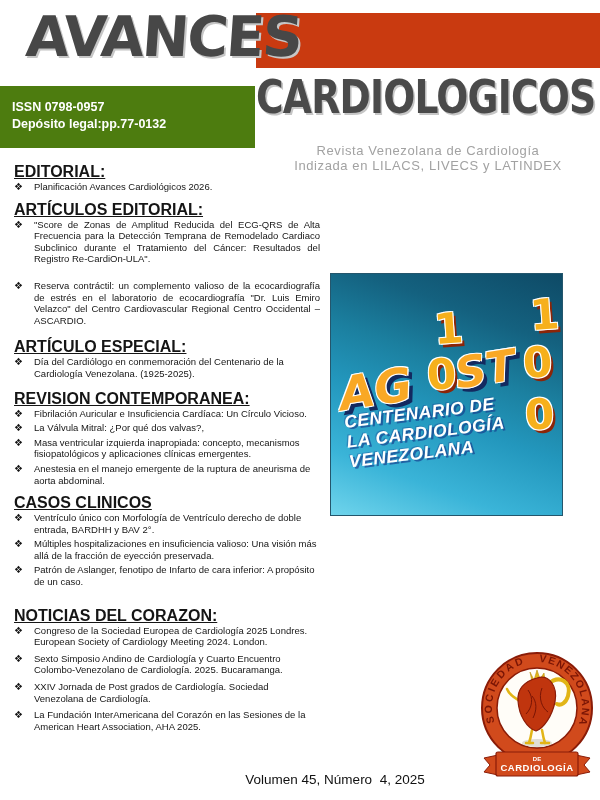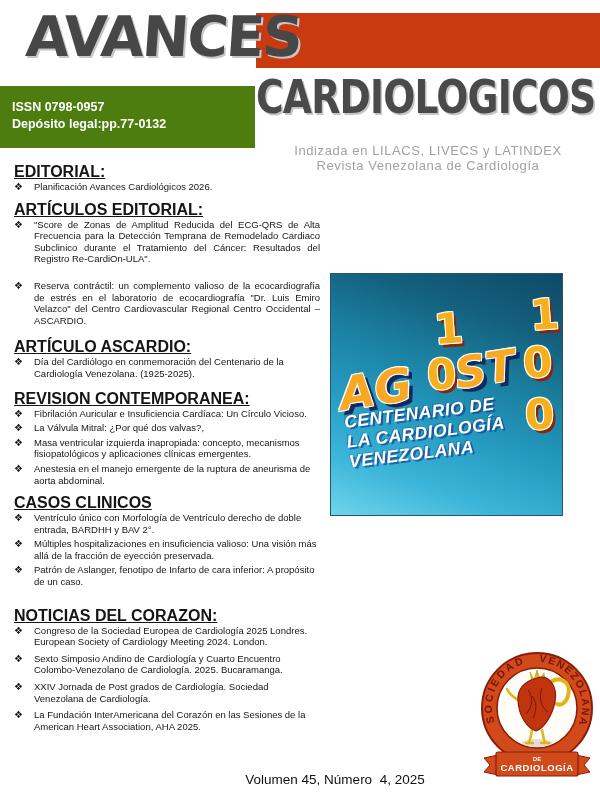--- a/index.html
+++ b/index.html
@@ -65,22 +65,22 @@
   <div class="red-top-block"></div>
   <div class="title-avances">AVANCES</div>
 
   <div class="issn-bar">
     <div>ISSN 0798-0957</div>
     <div>Depósito legal:pp.77-0132</div>
   </div>
   <div class="title-cardiologicos">CARDIOLOGICOS</div>
 
   <div class="subtitle">
+    <div>Revista Venezolana de Cardiología</div>
     <div>Indizada en LILACS, LIVECS y LATINDEX</div>
-    <div>Revista Venezolana de Cardiología</div>
   </div>
 
   <div class="toc">
 
     <div class="sec s1">
       <div class="sec-head">EDITORIAL:</div>
       <div class="item">
         <span class="bullet">❖</span>
         <span class="txt">Planificación Avances Cardiológicos 2026.</span>
       </div>
@@ -92,21 +92,21 @@
         <span class="bullet">❖</span>
         <span class="txt">"Score de Zonas de Amplitud Reducida del ECG-QRS de Alta Frecuencia para la Detección Temprana de Remodelado Cardiaco Subclinico durante el Tratamiento del Cáncer: Resultados del Registro Re-CardiOn-ULA".</span>
       </div>
       <div class="item">
         <span class="bullet">❖</span>
         <span class="txt">Reserva contráctil: un complemento valioso de la ecocardiografía de estrés en el laboratorio de ecocardiografía "Dr. Luis Emiro Velazco" del Centro Cardiovascular Regional Centro Occidental – ASCARDIO.</span>
       </div>
     </div>
 
     <div class="sec s3">
-      <div class="sec-head">ARTÍCULO ASCARDIO:</div>
+      <div class="sec-head">ARTÍCULO ESPECIAL:</div>
       <div class="item">
         <span class="bullet">❖</span>
         <span class="txt">Día del Cardiólogo en conmemoración del Centenario de la Cardiología Venezolana.  (1925-2025).</span>
       </div>
     </div>
 
     <div class="sec s4">
       <div class="sec-head">REVISION CONTEMPORANEA:</div>
       <div class="item">
         <span class="bullet">❖</span>

